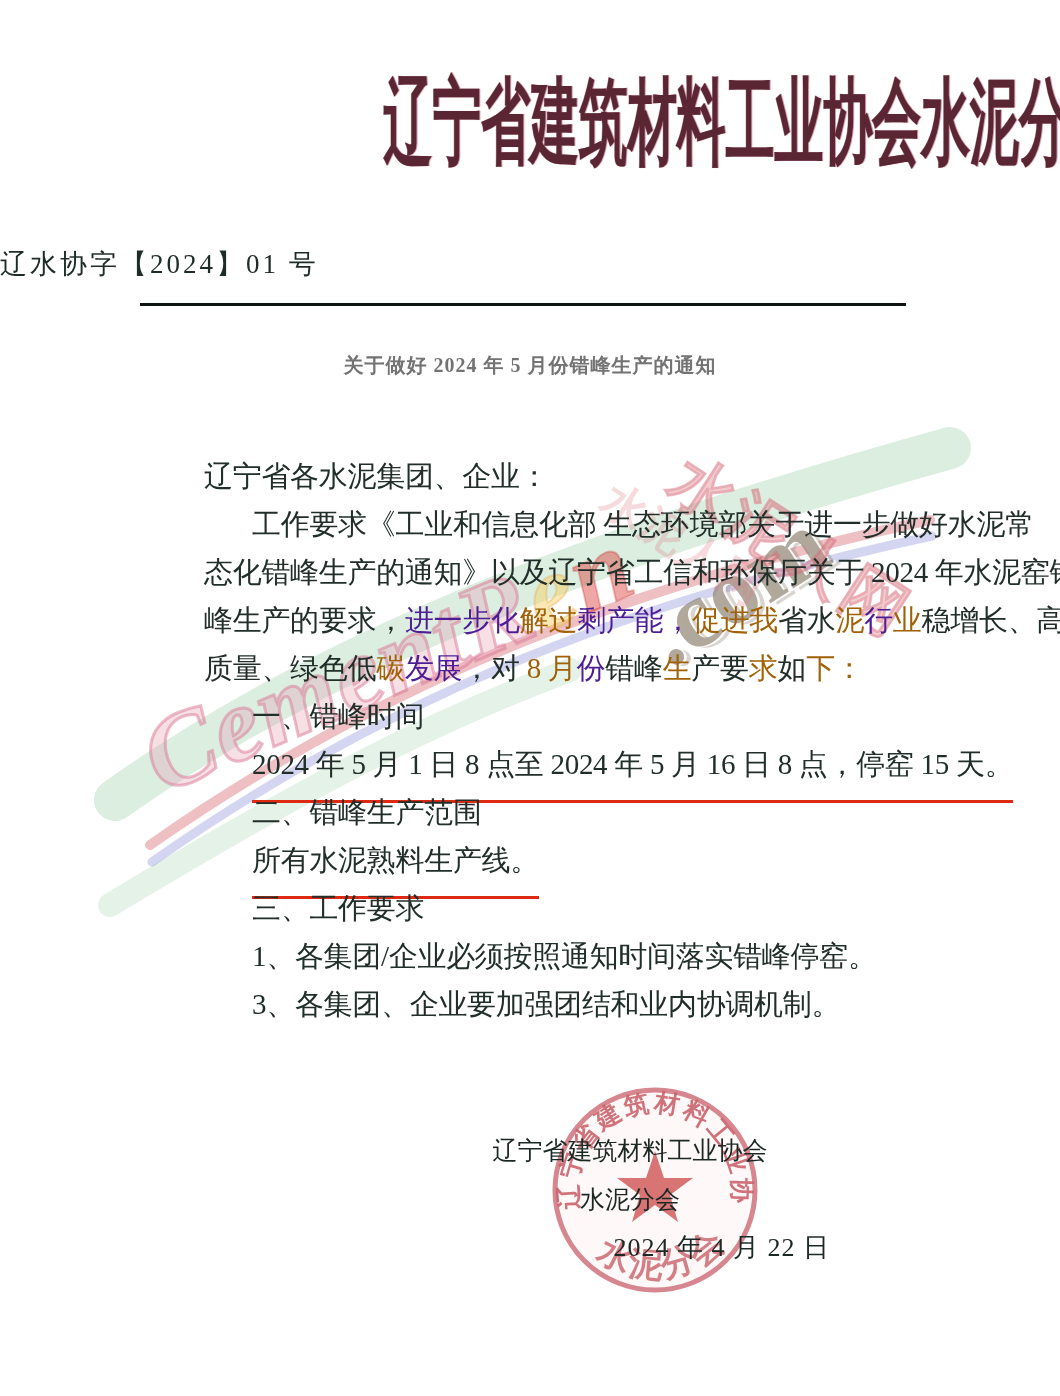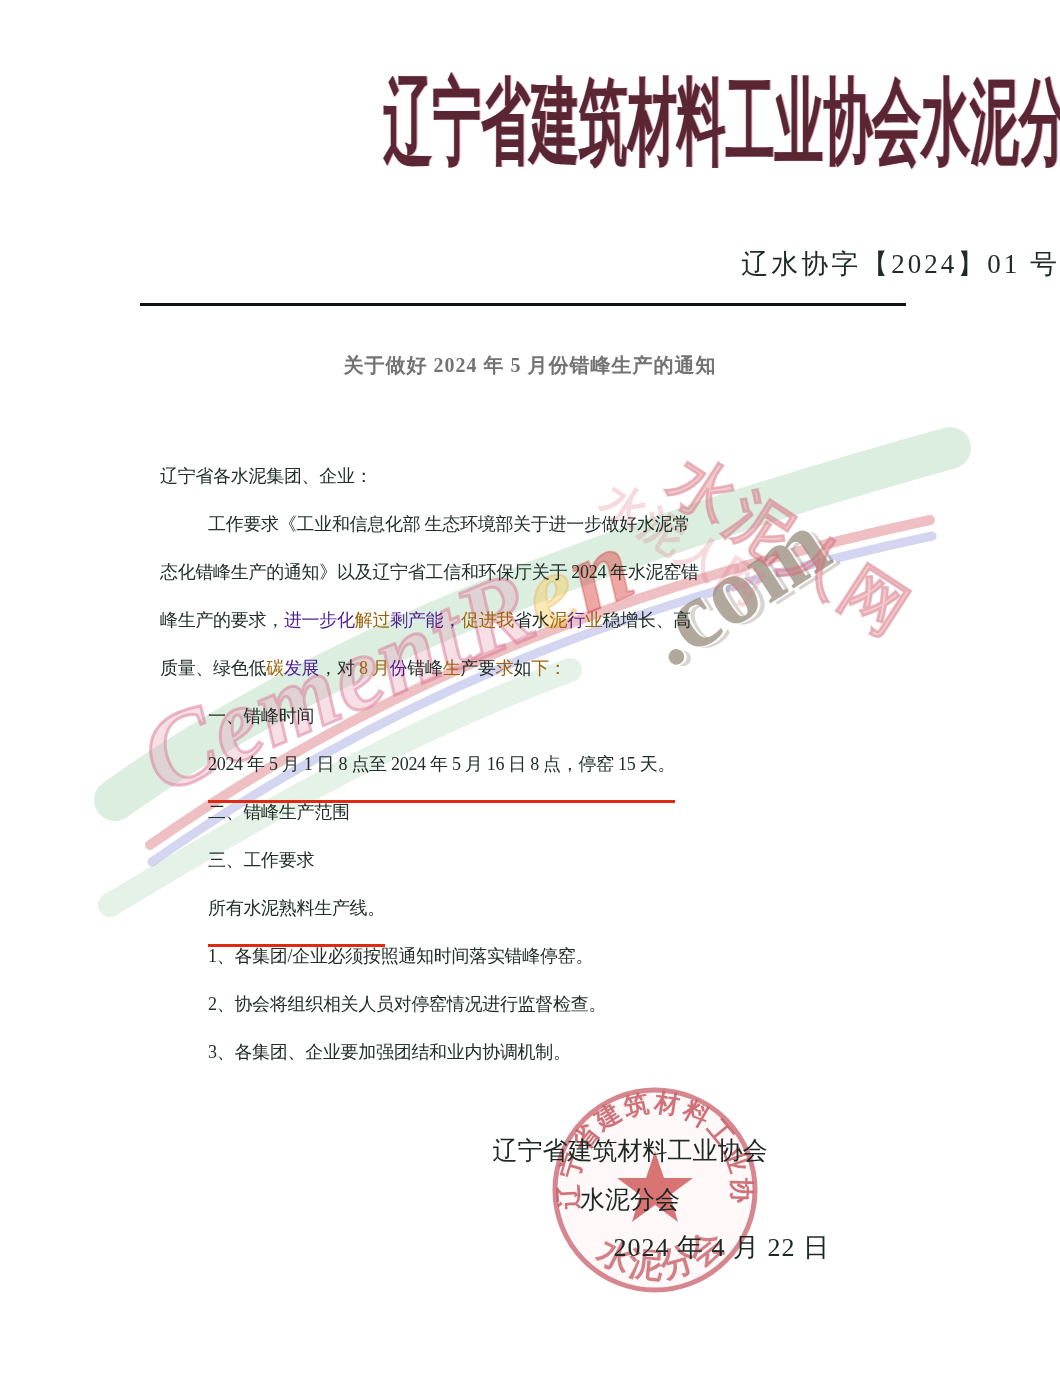--- a/index.html
+++ b/index.html
@@ -38,27 +38,27 @@
   .seal{position:absolute;left:548px;top:1083px;width:214px;height:214px;z-index:2;opacity:0.82;}
   
   .content{position:absolute;inset:0;z-index:3;}
   .masthead{position:absolute;top:58px;left:0;width:100%;height:128px;line-height:128px;text-align:center;}
   .masthead-inner{
     display:inline-block;white-space:nowrap;font-size:94px;font-weight:bold;
     transform:scaleX(0.52);transform-origin:center;color:#5b2634;
     text-shadow:2px 0 1px rgba(163,53,84,0.55), -1px 0 0 rgba(90,30,45,0.4);
     letter-spacing:0px;font-family:"Liberation Serif","DejaVu Serif",serif;
   }
-  .doc-num{position:absolute;top:246px;left:0;width:100%;text-align:right;
+  .doc-num{position:absolute;top:246px;left:0;width:100%;text-align:left;
     font-size:27px;color:#1e2b26;letter-spacing:3px;}
   .rule{position:absolute;left:140px;top:303px;width:766px;height:3px;background:#0e1412;}
   .doc-title{position:absolute;top:352px;left:0;width:100%;text-align:center;
     font-size:20px;font-weight:bold;color:#737373;letter-spacing:1px;}
   .body-block{position:absolute;left:160px;top:452px;width:770px;}
-  .bline{height:48px;line-height:48px;font-size:18px;letter-spacing:-0.3px;white-space:nowrap;color:#212e29;}
+  .bline{height:48px;line-height:48px;font-size:29px;letter-spacing:-0.3px;white-space:nowrap;color:#212e29;margin-left:44px;}
   .bline.ind{padding-left:48px;}
   .seg-k{color:#212e29;}
   .seg-r{color:#a16207;}
   .seg-d{color:#4c1d95;}
   .u-red{display:inline-block;line-height:inherit;border-bottom:3px solid #de2a12;padding-bottom:12px;}
   .sig{position:absolute;left:430px;top:1126px;width:400px;text-align:center;color:#1c2824;}
   .sig-line1{font-size:25px;height:50px;line-height:50px;}
   .sig-line2{font-size:25px;height:48px;line-height:48px;}
   .sig-date{font-size:26px;height:48px;line-height:48px;letter-spacing:1px;text-align:right;}
 </style>
@@ -109,24 +109,23 @@
 
     <div class="body-block">
         <div class="bline"><span class="seg-k">辽宁省各水泥集团、企业：</span></div>
         <div class="bline ind"><span class="seg-k">工作要求《工业和信息化部 生态环境部关于进一步做好水泥常</span></div>
         <div class="bline"><span class="seg-k">态化错峰生产的通知》以及辽宁省工信和环保厅关于 2024 年水泥窑错</span></div>
         <div class="bline"><span class="seg-k">峰生产的要求，</span><span class="seg-d">进一步化</span><span class="seg-r">解过</span><span class="seg-d">剩产能，</span><span class="seg-r">促进我</span><span class="seg-k">省水</span><span class="seg-r">泥</span><span class="seg-d">行</span><span class="seg-r">业</span><span class="seg-k">稳增长、高</span></div>
         <div class="bline"><span class="seg-k">质量、绿色低</span><span class="seg-r">碳</span><span class="seg-d">发展</span><span class="seg-k">，对 </span><span class="seg-r">8 月</span><span class="seg-d">份</span><span class="seg-k">错峰</span><span class="seg-r">生</span><span class="seg-k">产要</span><span class="seg-r">求</span><span class="seg-k">如</span><span class="seg-r">下：</span></div>
         <div class="bline ind"><span class="seg-k">一、错峰时间</span></div>
         <div class="bline ind"><span class="u-red"><span class="seg-k">2024 年 5 月 1 日 8 点至 2024 年 5 月 16 日 8 点，停窑 15 天。</span></span></div>
         <div class="bline ind"><span class="seg-k">二、错峰生产范围</span></div>
+        <div class="bline ind"><span class="u-red"><span class="seg-k">所有水泥熟料生产线。</span></span></div>
         <div class="bline ind"><span class="seg-k">三、工作要求</span></div>
-        <div class="bline ind"><span class="u-red"><span class="seg-k">所有水泥熟料生产线。</span></span></div>
         <div class="bline ind"><span class="seg-k">1、各集团/企业必须按照通知时间落实错峰停窑。</span></div>
-        <div class="bline ind"><span class="seg-k">2、协会将组织相关人员对停窑情况进行监督检查。</span></div>
         <div class="bline ind"><span class="seg-k">3、各集团、企业要加强团结和业内协调机制。</span></div>
       </div>
 
     <div class="sig">
       <div class="sig-line1">辽宁省建筑材料工业协会</div>
       <div class="sig-line2">水泥分会</div>
       <div class="sig-date">2024 年 4 月 22 日</div>
     </div>
 
   </div>

